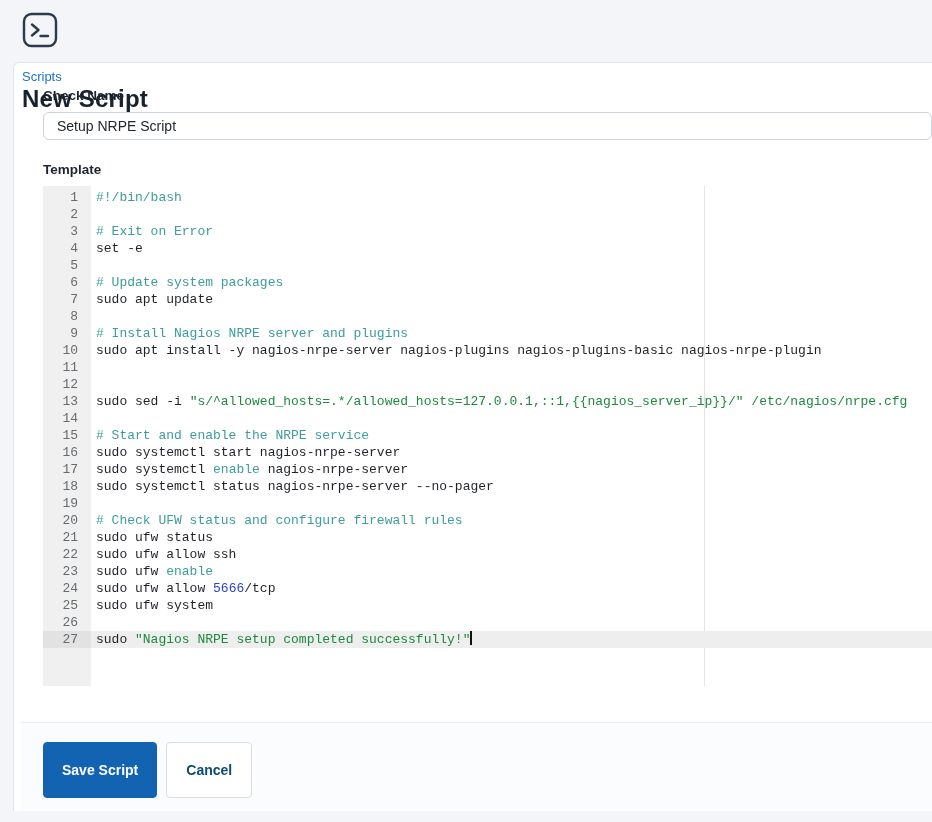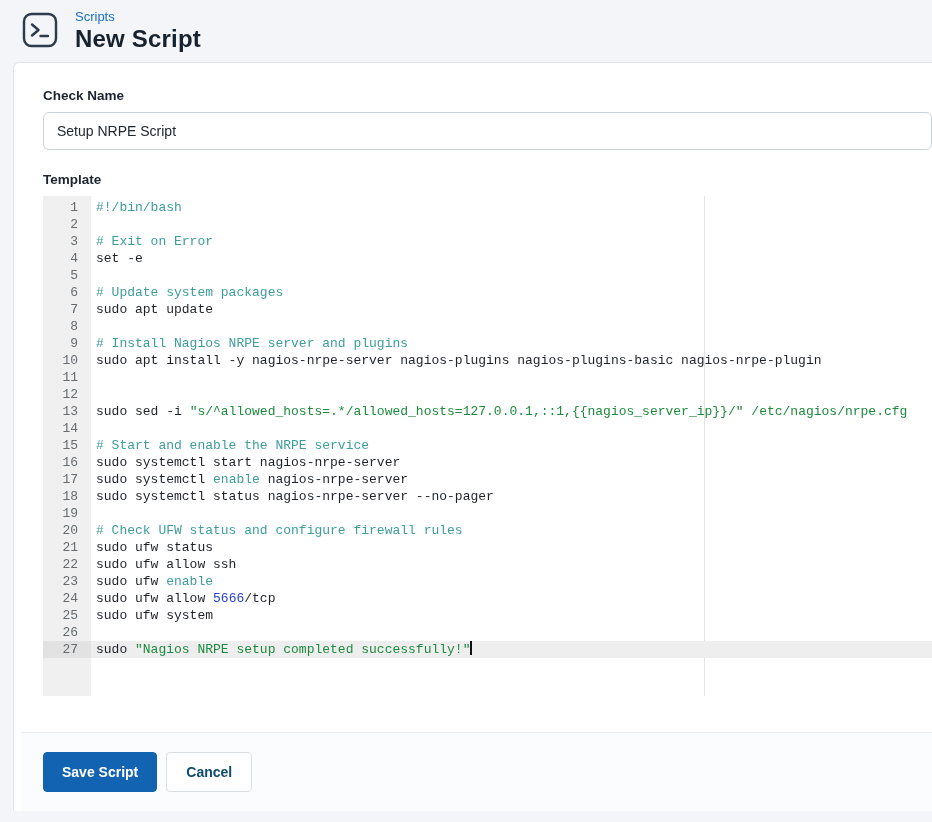--- a/index.html
+++ b/index.html
@@ -4,42 +4,42 @@
 <style>
   * { margin:0; padding:0; box-sizing:border-box; }
   html,body { width:932px; height:822px; overflow:hidden; }
   body {
     background:#f3f5f8;
     font-family:"Liberation Sans", sans-serif;
     color:#1c2430;
   }
 
   
-  .page-header { display:flex; gap:17px; padding:9px 0 0 22px; height:62px; }
+  .page-header { display:flex; gap:17px; padding:9px 0 0 22px; height:62px;flex-direction:column; }
   .hicon { margin-top:3px; }
   .crumb {
     display:block; font-size:13px; color:#1a6fc7; text-decoration:none;
     margin-bottom:1px; cursor:pointer;
   }
   .page-title { font-size:24px; font-weight:bold; color:#17222e; letter-spacing:.2px; }
 
   
   .card {
     margin-left:13px; height:749px; background:#ffffff;
     border:1px solid #dfe5ea; border-right:none; border-bottom:none;
     border-top-left-radius:6px;
     display:flex; flex-direction:column;
   }
   .card-body { padding:25px 0 0 29px; flex:0 0 auto; }
   .field-label {
     display:block; font-size:13.5px; font-weight:bold; color:#1c2430;
     margin-bottom:9px;
   }
   .name-input {
-    display:block; width:100%; height:38px;
+    display:block; width:100%; height:28px;
     border:1px solid #cdd3da; border-radius:6px;
     padding:8px 13px; font-size:14px; color:#212830;
     font-family:"Liberation Sans", sans-serif;
     margin-bottom:22px; outline:none; background:#fff;
   }
 
   
   .editor {
     position:relative; margin-top:1px; height:500px; cursor:text;
     font-family:"Liberation Mono","DejaVu Sans Mono",monospace;
@@ -65,21 +65,21 @@
     display:inline-block; width:2px; height:14px; background:#111;
     vertical-align:-2px;
   }
 
   
   .card-footer {
     margin-top:36px; margin-left:7px; flex:1 1 auto;
     border-top:1px solid #e9edf0; background:#fbfcfd;
     padding:19px 0 0 22px; display:flex; gap:9px; align-items:flex-start;
   }
-  .btn { height:40px; border-radius:4px; font-size:14px; cursor:pointer;
+  .btn { height:56px; border-radius:4px; font-size:14px; cursor:pointer;
          font-family:"Liberation Sans", sans-serif; }
   .btn-primary {
     background:var(--accent,#1263b1); color:#ffffff; font-weight:bold;
     border:1px solid var(--accent,#1263b1); padding:0 18px;
   }
   .btn-secondary {
     background:#ffffff; color:#0c4a6e; font-weight:600;
     border:1px solid #d9dee3; padding:0 19px;
   }
 </style>

